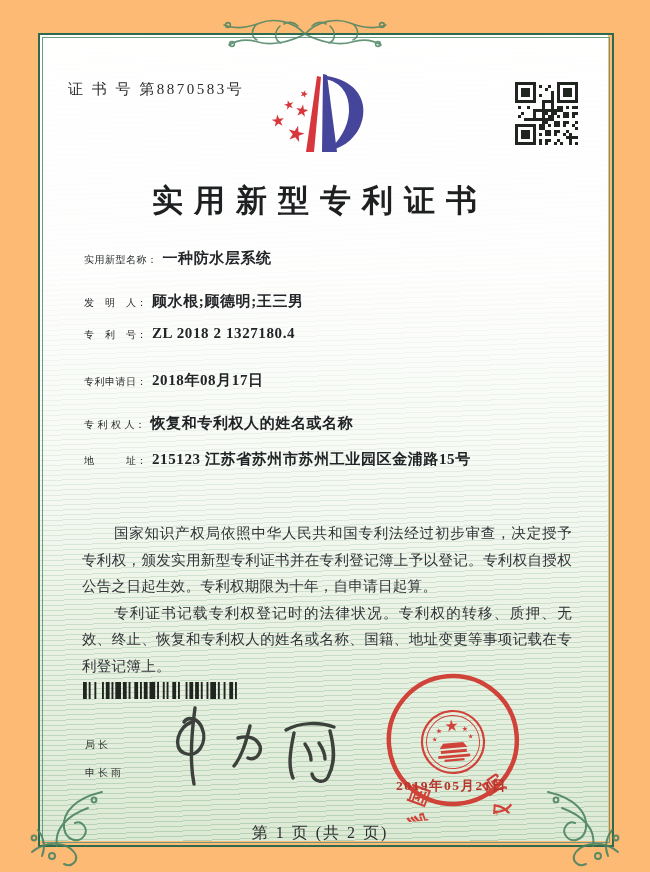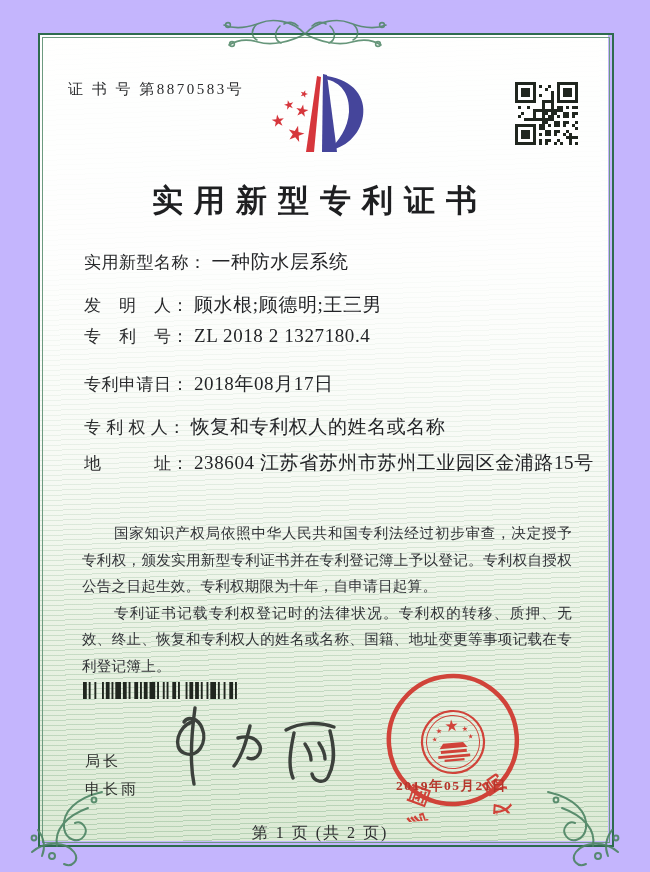--- a/index.html
+++ b/index.html
@@ -1,41 +1,41 @@
 <!DOCTYPE html>
 <html><head>
 <meta charset="utf-8">
 <style>
   html,body{margin:0;padding:0;background:#ffffff;}
-  .photo{position:relative;width:650px;height:872px;background:#c4b5fd;overflow:hidden;
+  .photo{position:relative;width:650px;height:872px;background:#fdba74;overflow:hidden;
          font-family:"Liberation Serif","DejaVu Serif",serif;color:#27282a;}
   
   .frame-bg{position:absolute;left:40px;top:35px;width:568px;height:806px;z-index:1;
     background:
       linear-gradient(180deg, rgba(255,255,255,.97) 0%, rgba(255,255,255,.93) 28%,
         rgba(255,255,255,.62) 52%, rgba(253,255,251,.22) 72%, rgba(255,255,255,0) 100%),
       repeating-linear-gradient(178deg, rgba(118,168,124,.38) 0 1px, rgba(255,255,255,0) 1px 5px),
       linear-gradient(180deg,#f3f7ef 0%,#eaf2e4 55%,#dcead5 100%);}
   .frame{position:absolute;left:38px;top:33px;width:572px;height:810px;z-index:2;
          border:2px solid #2e6b4e;}
   .frame::after{content:"";position:absolute;inset:2px;border:1px solid #6d9a80;}
   .content{position:absolute;inset:0;z-index:4;}
   .certno{position:absolute;left:68px;top:80px;font-size:15px;letter-spacing:2.5px;color:#2b2c2e;}
   .title{position:absolute;left:40px;width:560px;top:180px;text-align:center;
          font-size:31px;font-weight:700;letter-spacing:11px;color:#1e1f21;}
   .row{position:absolute;left:84px;width:500px;font-size:14px;white-space:nowrap;}
-  .row .lbl{font-size:17px;letter-spacing:.5px;color:#2a2b2d;}
-  .row .val{margin-left:5px;font-size:19px;letter-spacing:.6px;color:#232427;}
+  .row .lbl{font-size:10px;letter-spacing:.5px;color:#2a2b2d;}
+  .row .val{margin-left:5px;font-size:15px;letter-spacing:.6px;color:#232427;font-weight:bold;}
   .grant2{position:absolute;left:236px;top:0;}
   .paras{position:absolute;left:82px;top:520px;width:490px;font-size:14.5px;line-height:26.5px;
          letter-spacing:.3px;color:#303236;text-align:justify;}
   .paras p{margin:0;text-indent:2.2em;}
   .barcode{position:absolute;left:83px;top:682px;width:168px;height:17px;}
-  .signer{position:absolute;left:85px;top:747px;font-family:Liberation Sans, sans-serif;
-          font-size:15px;letter-spacing:3px;color:#2c2e2c;line-height:28px;}
+  .signer{position:absolute;left:85px;top:731px;font-family:Liberation Sans, sans-serif;
+          font-size:10px;letter-spacing:3px;color:#2c2e2c;line-height:28px;}
   .signature{position:absolute;left:158px;top:700px;}
   .seal{position:absolute;left:377px;top:666px;opacity:.93;transform:rotate(-5deg);}
   .sealdate{position:absolute;left:396px;top:777px;font-size:13.5px;letter-spacing:1.5px;
             color:#b5352b;font-weight:600;z-index:5;}
   .pagefoot{position:absolute;left:40px;width:560px;top:823px;text-align:center;
             font-size:16px;letter-spacing:2px;color:#2e2f31;}
   .qr{position:absolute;left:515px;top:82px;}
   .logo{position:absolute;left:256px;top:64px;}
   .ornament-top{position:absolute;left:220px;top:12px;z-index:3;}
   .corner{position:absolute;z-index:3;}
@@ -240,21 +240,21 @@
     <div class="row" style="top:325px">
       <span class="lbl">专　利　号：</span><span class="val">ZL 2018 2 1327180.4</span>
     </div>
     <div class="row" style="top:371px">
       <span class="lbl">专利申请日：</span><span class="val">2018年08月17日</span>
     </div>
     <div class="row" style="top:414px">
       <span class="lbl">专 利 权 人：</span><span class="val">恢复和专利权人的姓名或名称</span>
     </div>
     <div class="row" style="top:450px">
-      <span class="lbl">地　　　址：</span><span class="val">238604 江苏省苏州市苏州工业园区金浦路15号</span>
+      <span class="lbl">地　　　址：</span><span class="val">215123 江苏省苏州市苏州工业园区金浦路15号</span>
     </div>
 
     <div class="paras">
       <p>国家知识产权局依照中华人民共和国专利法经过初步审查，决定授予专利权，颁发实用新型专利证书并在专利登记簿上予以登记。专利权自授权公告之日起生效。专利权期限为十年，自申请日起算。</p>
       <p>专利证书记载专利权登记时的法律状况。专利权的转移、质押、无效、终止、恢复和专利权人的姓名或名称、国籍、地址变更等事项记载在专利登记簿上。</p>
     </div>
 
     <svg class="barcode" width="168" height="17" viewBox="0 0 168 17">
       <g id="bar-g">
           <rect x="0" y="0" width="3.8" height="17" fill="#20261f"></rect>

